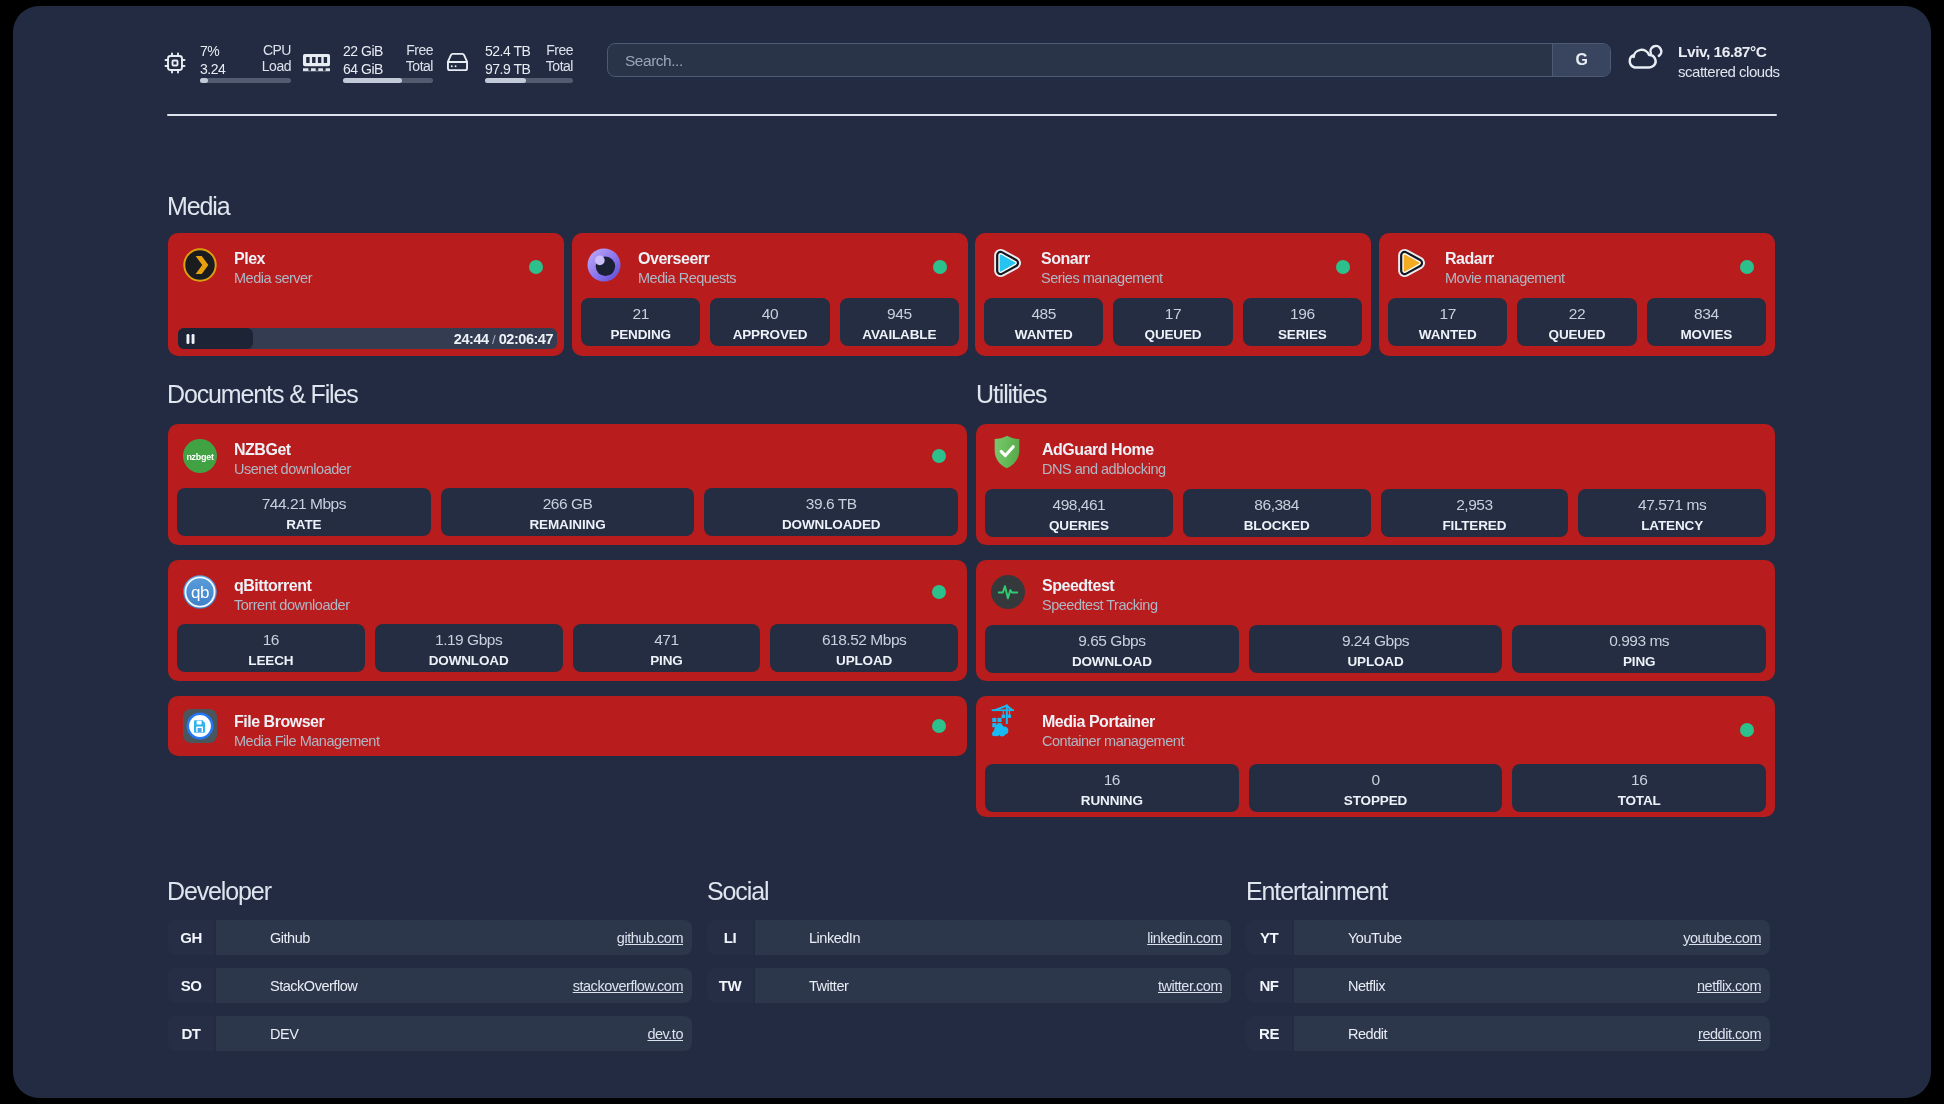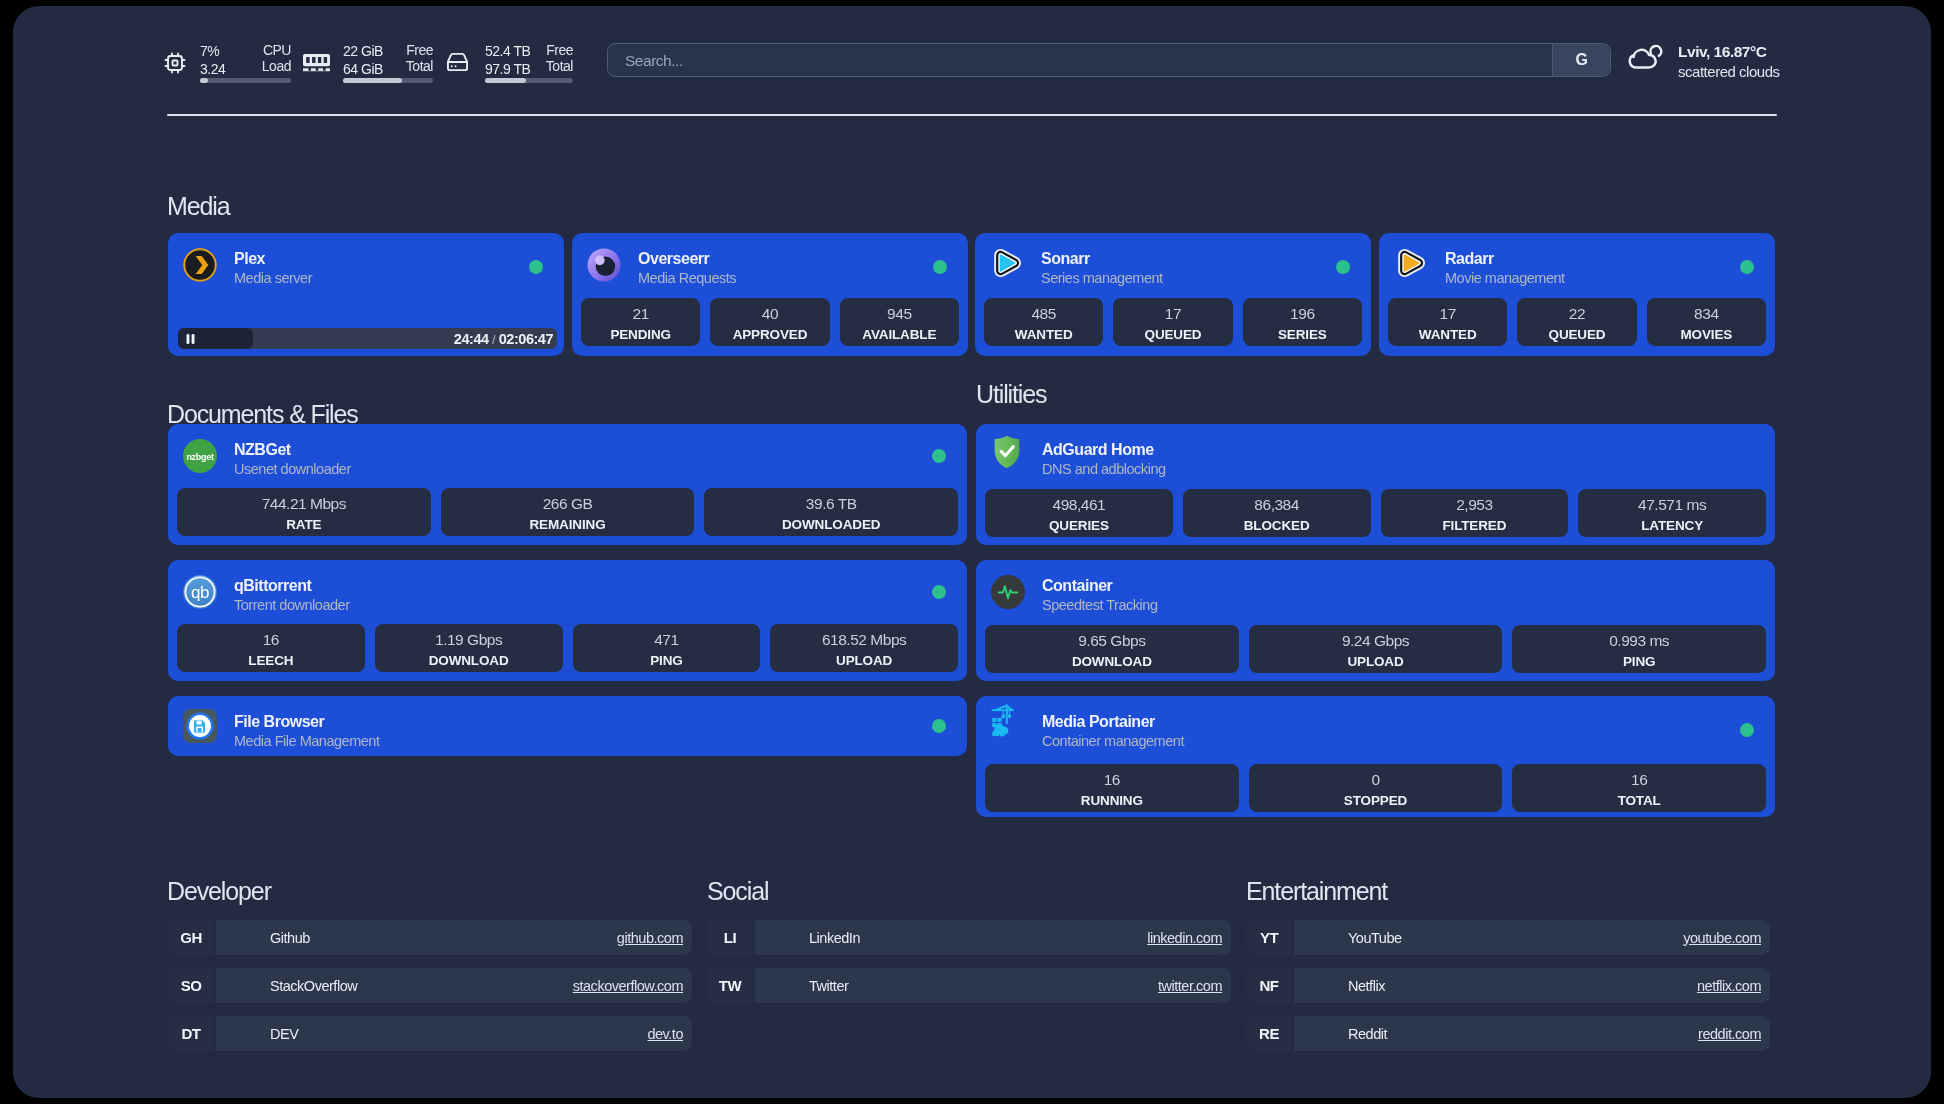--- a/index.html
+++ b/index.html
@@ -1,20 +1,20 @@
 <!DOCTYPE html>
 <html><head>
 <meta charset="utf-8">
 <style>
   * { margin:0; padding:0; box-sizing:border-box; }
   html,body { width:1944px; height:1104px; background:#000; overflow:hidden; }
   body { font-family:"Liberation Sans", sans-serif; letter-spacing:-0.03em; }
   .abs { position:absolute; }
   #panel { position:absolute; left:13px; top:6px; width:1918px; height:1092px; background:#222b41; border-radius:26px; }
-  .card { position:absolute; background:#1d4ed8; border-radius:10px; }
+  .card { position:absolute; background:#b91c1c; border-radius:10px; }
   .cicon { position:absolute; left:15px; top:15px; width:34px; height:34px; }
   .ct { position:absolute; left:66px; top:17px; font-size:16px; font-weight:700; color:#eef2f8; }
   .cs { position:absolute; left:66px; top:37px; font-size:14.5px; color:#aeb7c5; }
   .dot { position:absolute; width:14px; height:14px; border-radius:50%; background:#2cc18c; top:27px; right:21px; }
   .stats { position:absolute; left:9px; right:9px; top:65px; display:flex; gap:10px; }
   .sb { flex:1; background:#242d41; border-radius:8px; height:48px; text-align:center; overflow:hidden; }
   .sv { font-size:15.5px; color:#c8d0de; margin-top:7px; }
   .sl { font-size:13.5px; font-weight:700; color:#edf1f8; margin-top:4px; letter-spacing:-0.01em; }
   .sech { position:absolute; font-size:25px; font-weight:500; color:#dfe5ef; letter-spacing:-0.045em; }
   .bkrow { position:absolute; height:35px; }
@@ -174,21 +174,21 @@
         <div class="sv">22</div>
         <div class="sl">QUEUED</div>
       </div>
     <div class="sb">
         <div class="sv">834</div>
         <div class="sl">MOVIES</div>
       </div>
   </div>
 </div>
 
-<div class="sech" style="left:167px;top:380px;margin-top:20px;">Documents &amp; Files</div>
+<div class="sech" style="left:167px;top:380px;">Documents &amp; Files</div>
 <div class="sech" style="left:976px;top:380px;">Utilities</div>
 
 <div class="card" style="left:168px;top:424px;width:799px;height:121px;">
   <svg class="cicon" width="34" height="34" viewBox="0 0 34 34">
     <circle cx="17" cy="17" r="17" fill="#41a244"></circle>
     <text x="17" y="20.5" text-anchor="middle" font-size="9" font-weight="700" fill="#ffffff" font-family="Liberation Sans, sans-serif" letter-spacing="-0.3">nzbget</text>
   </svg>
   <div class="ct">NZBGet</div>
   <div class="cs">Usenet downloader</div>
   <span class="dot" style="right:21px;top:25px;"></span>
@@ -275,21 +275,21 @@
         <div class="sl">UPLOAD</div>
       </div>
   </div>
 </div>
 
 <div class="card" style="left:976px;top:560px;width:799px;height:121px;">
   <svg class="cicon" width="35" height="35" viewBox="0 0 35 35">
     <circle cx="17.5" cy="17.5" r="17.5" fill="#36393c"></circle>
     <path d="M8 18 h4.2 l2.2 -6.5 l3 12.5 l2.5 -8.5 l1.6 2.5 h5.5" fill="none" stroke="#2ecc71" stroke-width="2" stroke-linecap="round" stroke-linejoin="round"></path>
   </svg>
-  <div class="ct">Container</div>
+  <div class="ct">Speedtest</div>
   <div class="cs">Speedtest Tracking</div>
   <div class="stats" style="top:65px;">
     <div class="sb">
         <div class="sv">9.65 Gbps</div>
         <div class="sl">DOWNLOAD</div>
       </div>
     <div class="sb">
         <div class="sv">9.24 Gbps</div>
         <div class="sl">UPLOAD</div>
       </div>

